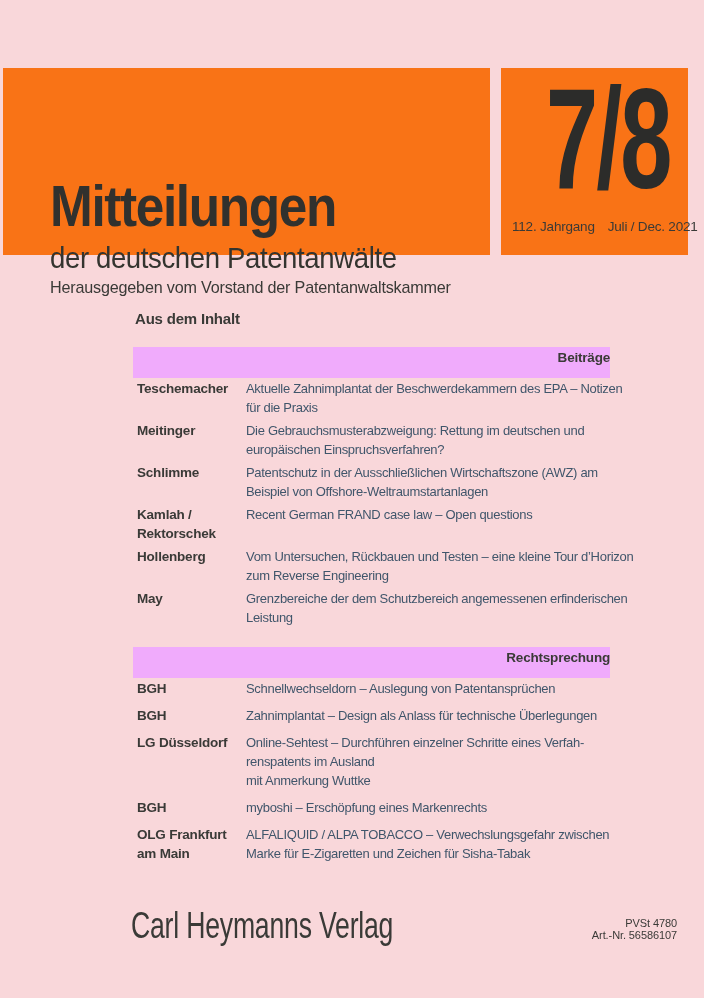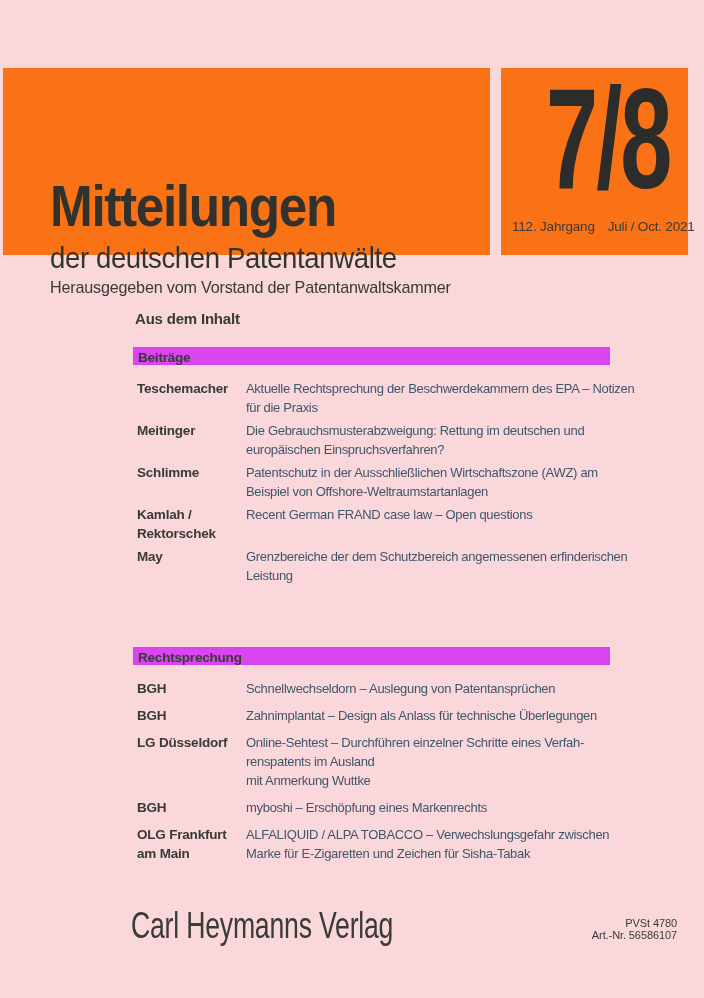--- a/index.html
+++ b/index.html
@@ -53,22 +53,23 @@
   }
   .m-meta .sep{display:inline-block;width:13px;}
 
   
   .toc-heading{
     position:absolute;left:135px;top:310px;
     font-size:15px;font-weight:bold;color:#3a3a37;
     letter-spacing:-.2px;
   }
   .band{
-    position:absolute;left:133px;width:477px;height:18px;
-    background:#d946ef;
+    position:absolute;left:133px;width:477px;height:31px;
+    background:#f0abfc;
+    text-align:right;
   }
   .band .band-label{
     padding-left:5px;line-height:21px;
     font-size:13.5px;font-weight:bold;color:#3a3a37;
     letter-spacing:-.2px;
   }
   .band-1{top:347px;}
   .band-2{top:647px;}
 
   .toc-list{position:absolute;left:137px;width:505px;}
@@ -111,46 +112,50 @@
 
   <div class="panel panel-left">
     <div class="m-title">Mitteilungen</div>
     <div class="m-sub">der deutschen Patentanwälte</div>
     <div class="m-pub">Herausgegeben vom Vorstand der Patentanwaltskammer</div>
   </div>
 
   <div class="panel panel-right">
     <div class="m-issue">7/8</div>
     <div class="m-meta">
-      <span>112. Jahrgang</span><span class="sep"></span><span>Juli / Oct. 2021</span>
+      <span>112. Jahrgang</span><span class="sep"></span><span>Juli / Dec. 2021</span>
     </div>
   </div>
 
   <div class="toc-heading">Aus dem Inhalt</div>
 
   <div class="band band-1">
     <div class="band-label">Beiträge</div>
   </div>
 
   <div class="toc-list list-1">
     <div class="row">
       <div class="lbl">Teschemacher</div>
-      <div class="txt">Aktuelle Rechtsprechung der Beschwerdekammern des EPA – Notizen für die Praxis</div>
+      <div class="txt">Aktuelle Zahnimplantat der Beschwerdekammern des EPA – Notizen für die Praxis</div>
     </div>
     <div class="row">
       <div class="lbl">Meitinger</div>
       <div class="txt">Die Gebrauchsmusterabzweigung: Rettung im deutschen und europäischen Einspruchsverfahren?</div>
     </div>
     <div class="row">
       <div class="lbl">Schlimme</div>
       <div class="txt">Patentschutz in der Ausschließlichen Wirtschaftszone (AWZ) am Beispiel von Offshore-Weltraumstartanlagen</div>
     </div>
     <div class="row">
       <div class="lbl">Kamlah / Rektorschek</div>
       <div class="txt">Recent German FRAND case law – Open questions</div>
+    </div>
+    <div class="row">
+      <div class="lbl">Hollenberg</div>
+      <div class="txt">Vom Untersuchen, Rückbauen und Testen – eine kleine Tour d’Horizon zum Reverse Engineering</div>
     </div>
     <div class="row">
       <div class="lbl">May</div>
       <div class="txt">Grenzbereiche der dem Schutzbereich angemessenen erfinderi­schen Leistung</div>
     </div>
   </div>
 
   <div class="band band-2">
     <div class="band-label">Rechtsprechung</div>
   </div>

